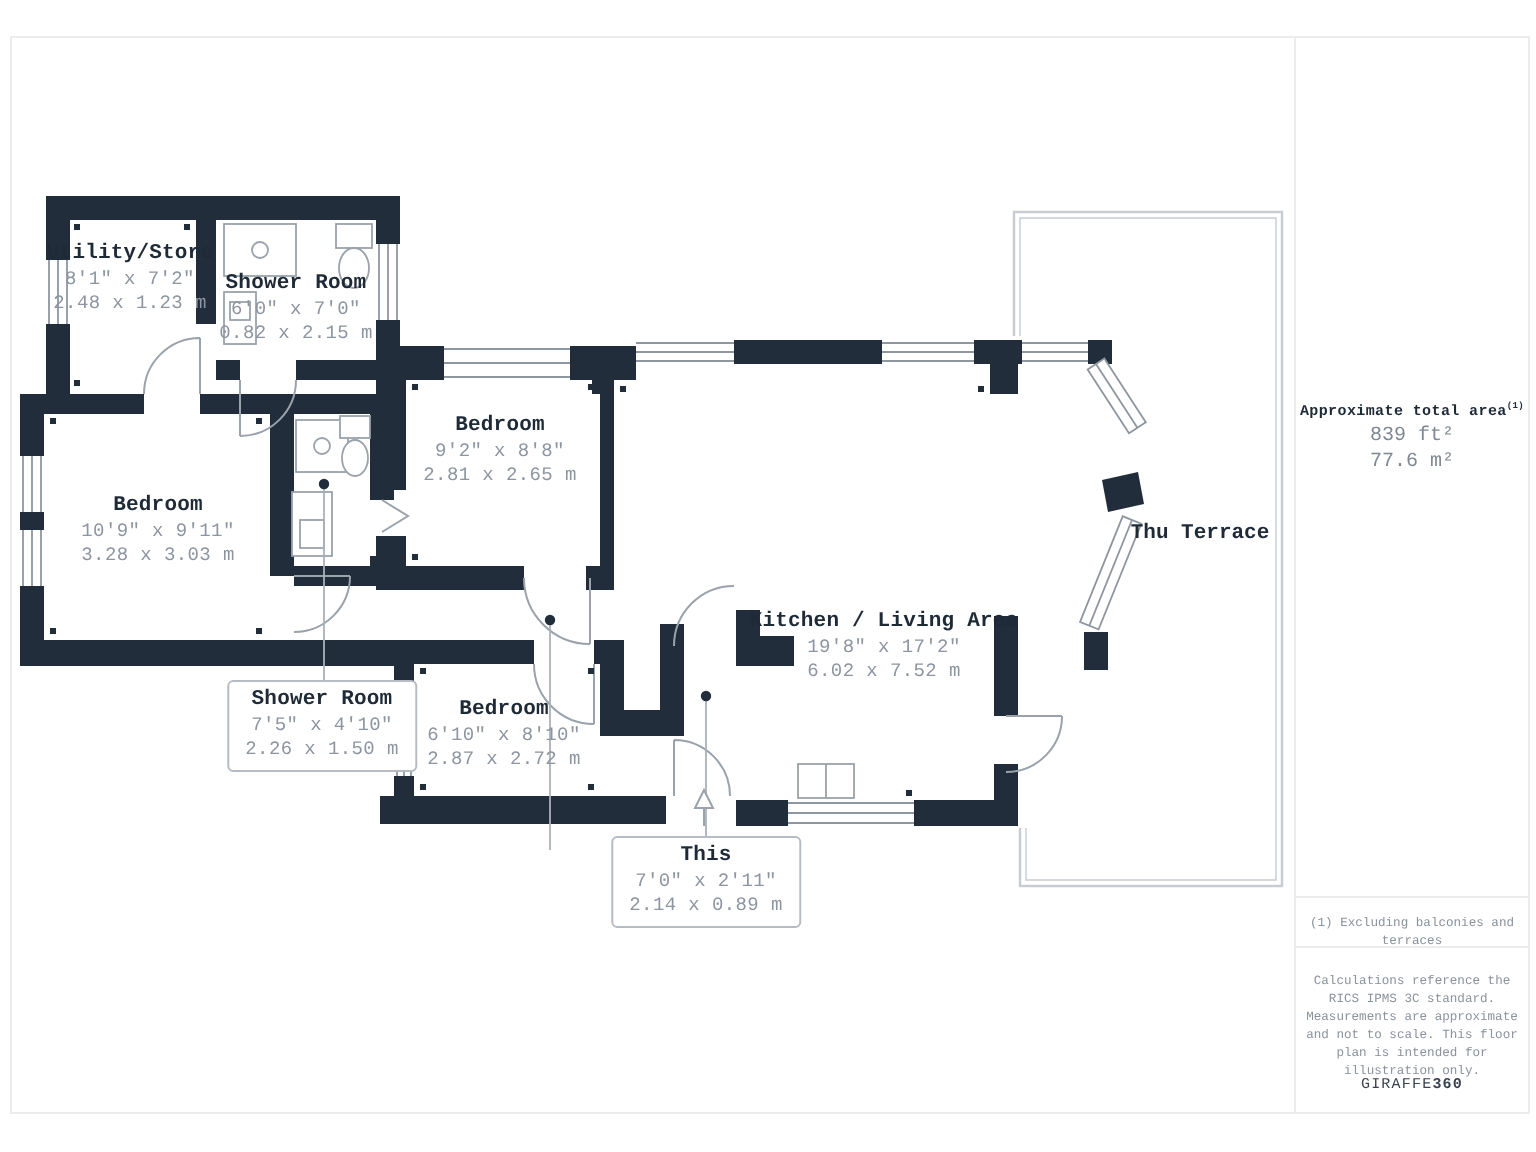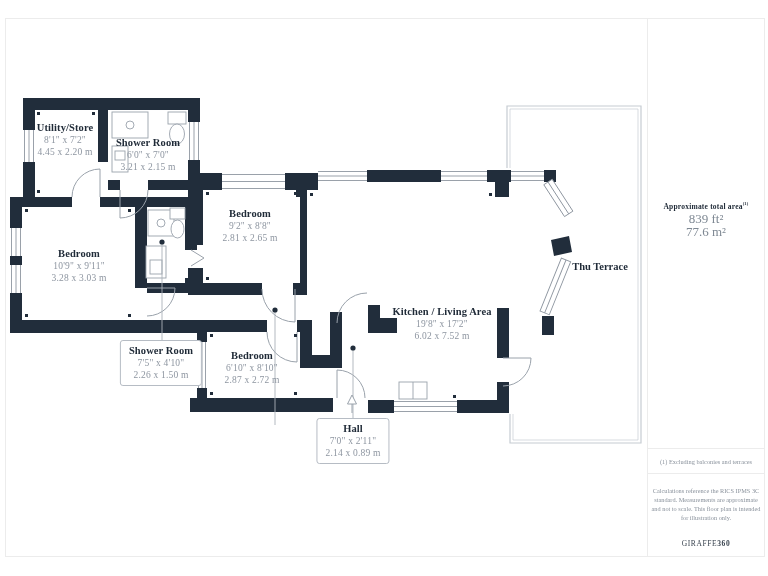--- a/index.html
+++ b/index.html
@@ -1,26 +1,26 @@
 <!DOCTYPE html>
 <html><head>
 <meta charset="utf-8">
 <style>
   html,body{margin:0;padding:0;background:#ffffff;}
   #stage{position:relative;width:768px;height:576px;background:#ffffff;overflow:hidden;
-         font-family:Liberation Serif, serif;}
+         font-family:Liberation Mono, monospace;}
   svg{position:absolute;left:0;top:0;}
   .label{position:absolute;text-align:center;transform:translateX(-50%);white-space:nowrap;z-index:5;}
   .room-name{display:block;font-weight:bold;font-size:10.5px;line-height:13px;color:#1F2A37;letter-spacing:.1px;}
   .room-dim{display:block;font-size:9.5px;line-height:12px;color:#8D95A0;letter-spacing:.2px;}
   .callout{border:1px solid #B6BCC4;border-radius:3px;background:#ffffff;padding:3px 8px 4px;}
   .terrace-name{display:block;font-weight:bold;font-size:10.5px;color:#1F2A37;}
   .sb-title{display:block;font-weight:bold;font-size:7.5px;line-height:10px;color:#1F2A37;letter-spacing:.2px;}
   .sb-title sup{font-size:4.5px;}
-  .sb-val{display:block;font-size:13px;line-height:13px;color:#7E8893;}
+  .sb-val{display:block;font-size:10px;line-height:13px;color:#7E8893;}
   .sb-note{position:absolute;width:112px;transform:translateX(-50%);text-align:center;
            font-size:6.3px;line-height:9px;color:#8A929C;z-index:5;}
   .brand{position:absolute;transform:translateX(-50%);text-align:right;font-size:7.5px;
          letter-spacing:.6px;color:#39434F;z-index:5;}
   .brand .b1{font-weight:normal;} .brand .b2{font-weight:bold;}
 </style>
 </head>
 <body>
 
 <div id="stage">
@@ -224,27 +224,27 @@
 
   <g>
     <line x1="352" y1="413" x2="352" y2="400" stroke="#9AA2AB" stroke-width="1"></line>
     <polygon points="352,395 347.5,404 356.5,404" fill="#ffffff" stroke="#9AA2AB" stroke-width="1"></polygon>
   </g>
 </svg>
 
   <div class="label" style="left:65px;top:121px;">
     <span class="room-name">Utility/Store</span>
     <span class="room-dim">8'1" x 7'2"</span>
-    <span class="room-dim">4.45 x 2.20 m</span>
+    <span class="room-dim">2.48 x 1.23 m</span>
   </div>
 
   <div class="label" style="left:148px;top:136px;">
     <span class="room-name">Shower Room</span>
     <span class="room-dim">6'0" x 7'0"</span>
-    <span class="room-dim">3.21 x 2.15 m</span>
+    <span class="room-dim">0.82 x 2.15 m</span>
   </div>
 
   <div class="label" style="left:79px;top:247px;">
     <span class="room-name">Bedroom</span>
     <span class="room-dim">10'9" x 9'11"</span>
     <span class="room-dim">3.28 x 3.03 m</span>
   </div>
 
   <div class="label" style="left:250px;top:207px;">
     <span class="room-name">Bedroom</span>
@@ -269,21 +269,21 @@
   </div>
 
   <div class="label" style="left:252px;top:349px;">
     <span class="room-name">Bedroom</span>
     <span class="room-dim">6'10" x 8'10"</span>
     <span class="room-dim">2.87 x 2.72 m</span>
   </div>
 
 
   <div class="label callout" style="left:353px;top:418px;">
-    <span class="room-name">Hall</span>
+    <span class="room-name">This</span>
     <span class="room-dim">7'0" x 2'11"</span>
     <span class="room-dim">2.14 x 0.89 m</span>
   </div>
 
   <div class="label" style="left:706px;top:199px;">
     <span class="sb-title"><span>Approximate total area</span><sup>(1)</sup></span>
     <span class="sb-val">839 ft²</span>
     <span class="sb-val">77.6 m²</span>
   </div>
 

